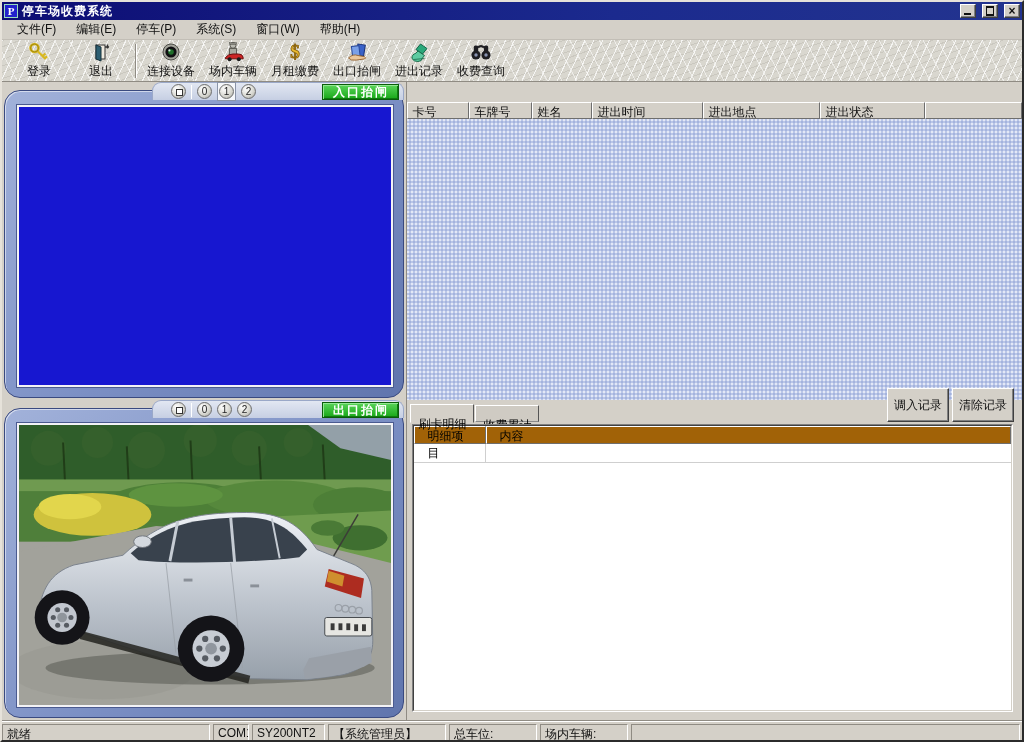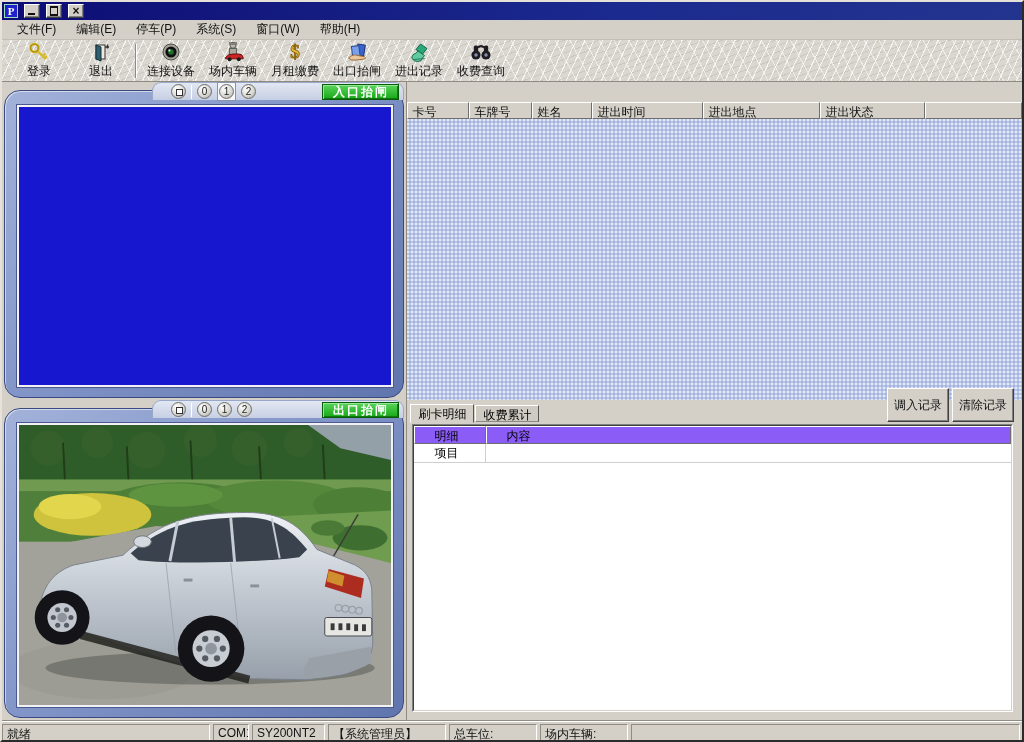--- a/index.html
+++ b/index.html
@@ -79,55 +79,56 @@
             border-color:#fff #6e6e6e #6e6e6e #fff; overflow:hidden; white-space:nowrap; }
   .lv-body{ flex:1; background-color:#bac6e8;
             background-image:
               radial-gradient(circle at 1px 1px, rgba(255,255,255,.6) .8px, transparent 1.1px),
               radial-gradient(circle at 3px 3px, rgba(130,150,205,.4) .8px, transparent 1.1px);
             background-size:4px 4px; }
 
   
   .tabarea{ height:320px; position:relative; background:#d4d0c8; border-left:1px solid #8f8b83; }
   .tabstrip{ height:22px; display:flex; align-items:flex-end; padding:2px 8px 0 3px; }
-  .tab{ font-size:12px; padding:1px 7px 2px; position:relative; }
+  .tab{ font-size:12px; padding:11px 7px 2px; position:relative; }
   .tab.active{ background:#d4d0c8; border:1px solid; border-color:#fff #555 #d4d0c8 #fff;
                height:19px; z-index:2; top:1px; }
   .tab.inactive{ background:#cfcbc3; border:1px solid; border-color:#fff #555 #8a8a8a #fff;
                  height:17px; margin-left:1px; }
   .tab-spacer{ flex:1; }
   .small-btn{ height:34px; font-size:12px; padding:1px 6px; margin-left:3px; background:#d4d0c8;
               border:1px solid; border-color:#fff #404040 #404040 #fff;
               box-shadow:inset -1px -1px 0 #808080; color:#111; }
   .grid-outer{ position:absolute; left:5px; right:9px; top:24px; bottom:8px;
                border:1px solid; border-color:#808080 #fff #fff #808080; background:#fff; }
   .grid-inner{ width:100%; height:100%; border:1px solid; border-color:#404040 #d4d0c8 #d4d0c8 #404040;
                background:#fff; display:flex; flex-direction:column; }
   .grid-head{ display:flex; height:18px; }
-  .grid-hcell{ font-size:12px; padding:1px 19px; background:#8b5cf6; border:1px solid;
+  .grid-hcell{ font-size:12px; padding:1px 12px; background:#a16207; border:1px solid;
                border-color:#fff #6e6e6e #6e6e6e #fff; }
   .grid-row-empty{ height:19px; border-bottom:1px solid #cfcfcf; display:flex; }
   .grid-row-empty .c1{ width:72px; border-right:1px solid #cfcfcf; }
   .grid-rest{ flex:1; background:#fff; }
 
   
   .status-groove{ height:2px; border-top:1px solid #8f8b83; background:#fff; }
   .statusbar{ height:22px; background:#d4d0c8; display:flex; align-items:center; padding:2px 2px 2px 0; gap:3px; }
   .sb-seg{ height:18px; font-size:12px; padding:1px 4px; color:#111; border:1px solid;
            border-color:#8f8b83 #fff #fff #8f8b83; white-space:nowrap; overflow:hidden; }
 
   svg{ display:block; }
 </style>
 </head>
 <body>
 
 <div class="window">
 
   <div class="titlebar">
     <div class="app-icon">P</div>
+    <div class="title-text">停车场收费系统</div>
     <div class="winbtn">
         <span class="glyph-min"></span>
       </div>
     <div class="winbtn">
         <span class="glyph-restore"></span>
       </div>
     <div class="winbtn"><span class="glyph-close">×</span></div>
   </div>
 
   <div class="menubar">

